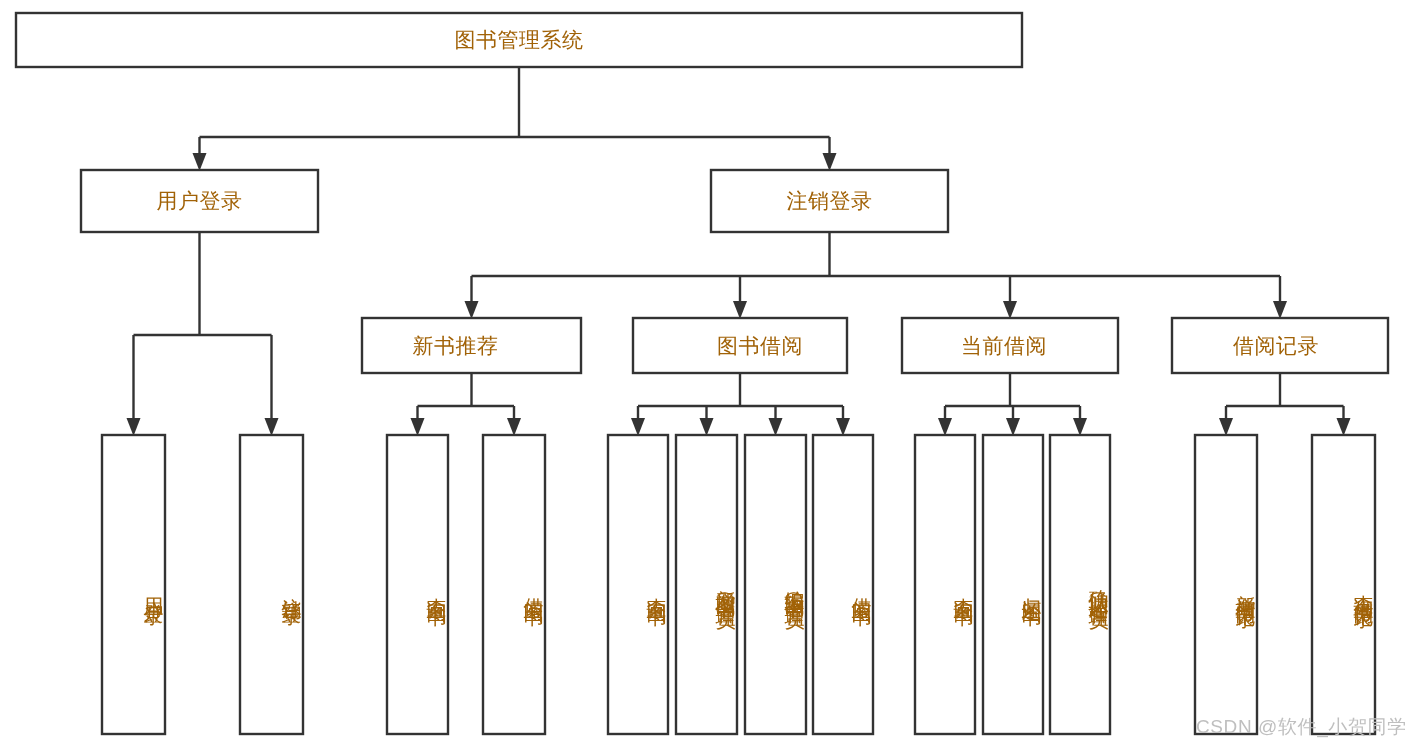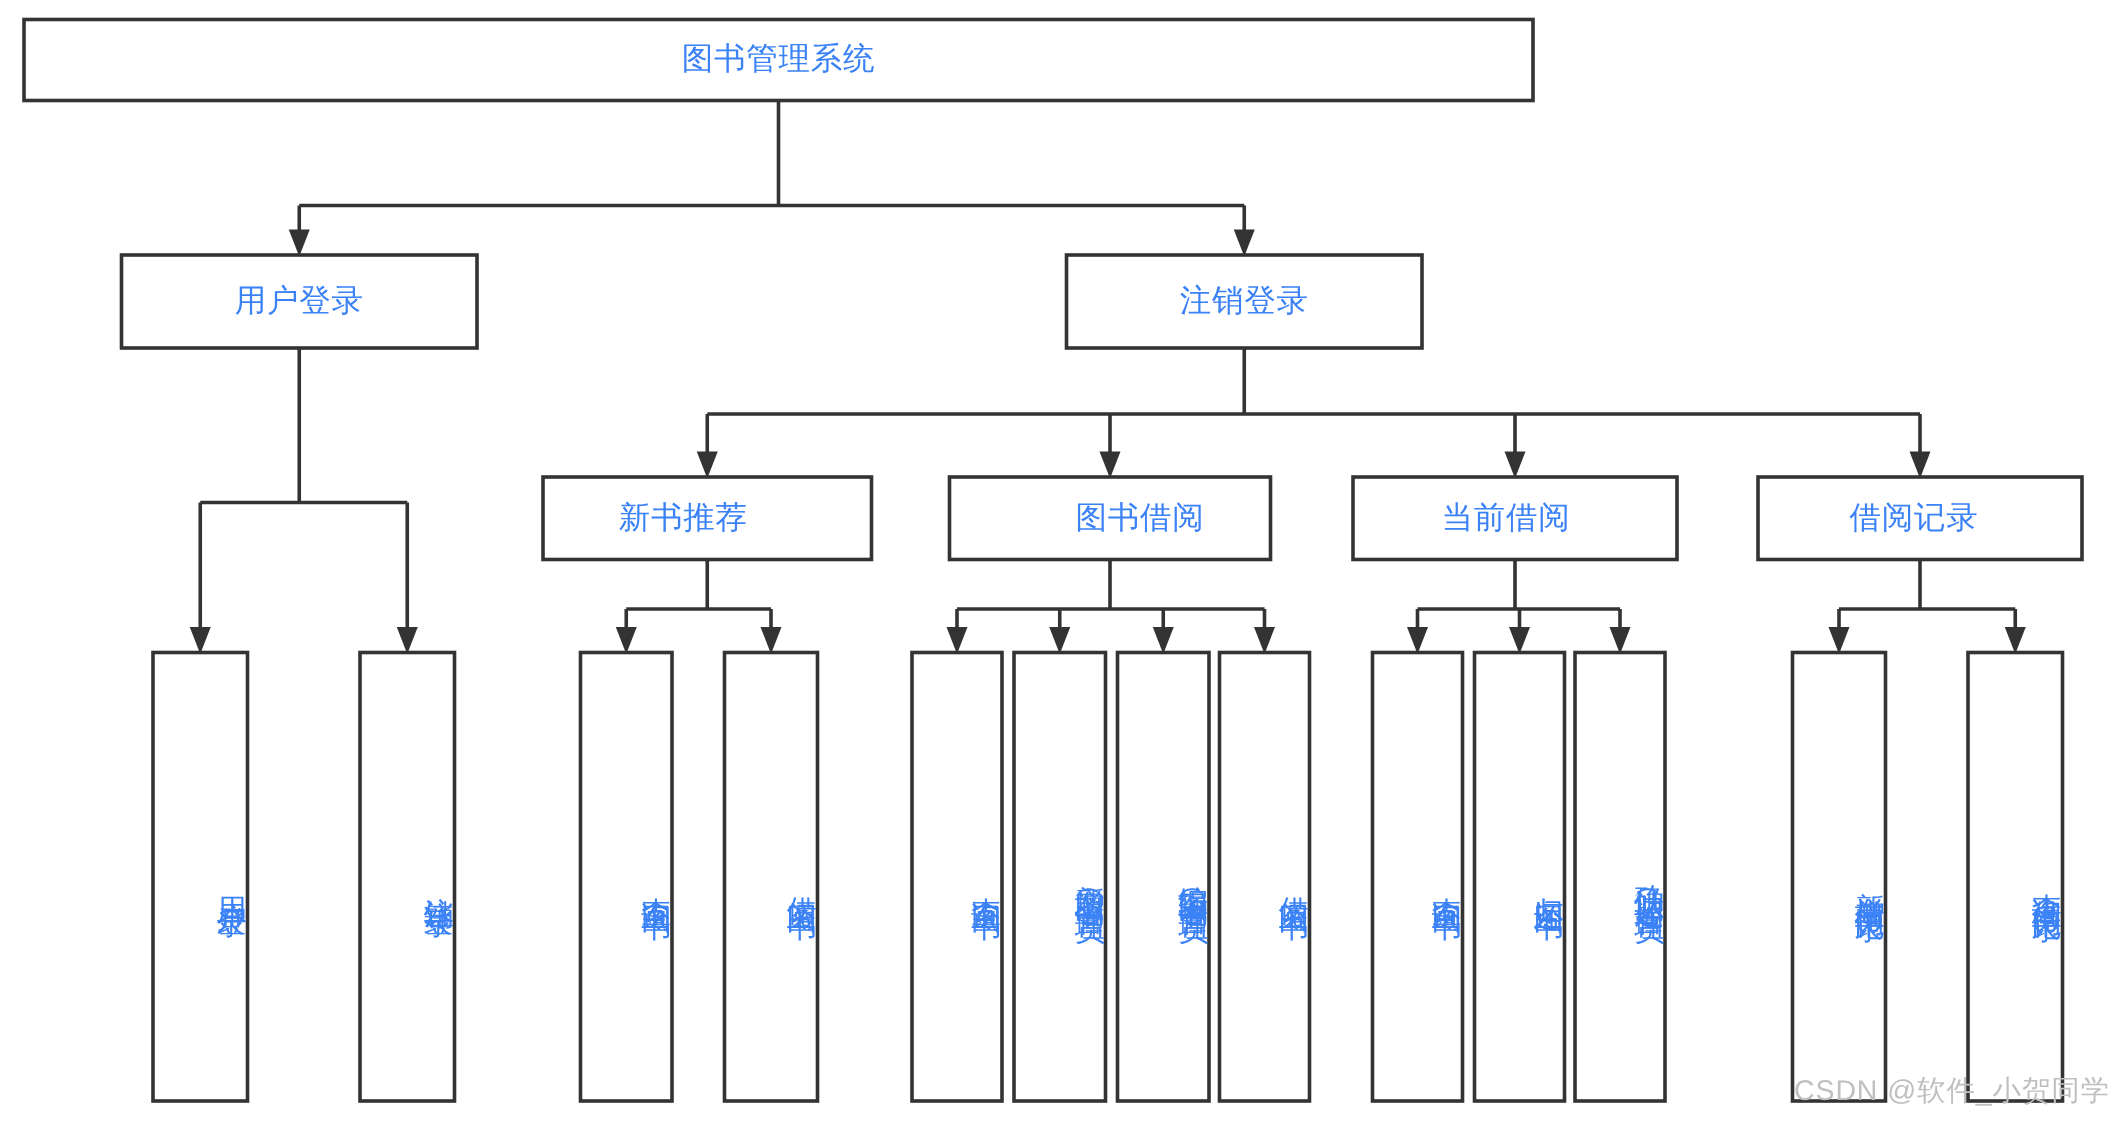--- a/index.html
+++ b/index.html
@@ -42,21 +42,21 @@
   }
   .arrow-head {
     fill: #333333;
     stroke: none;
   }
   .node-label {
     position: absolute;
     display: flex;
     align-items: center;
     justify-content: center;
-    color: #3b82f6;
+    color: #a16207;
     font-family: "Liberation Sans", "DejaVu Sans", sans-serif;
     font-size: 21px;
     line-height: 1.12;
     letter-spacing: 0.5px;
     white-space: pre;
     pointer-events: none;
     user-select: none;
   }
   .node-label.horizontal {
     writing-mode: horizontal-tb;

